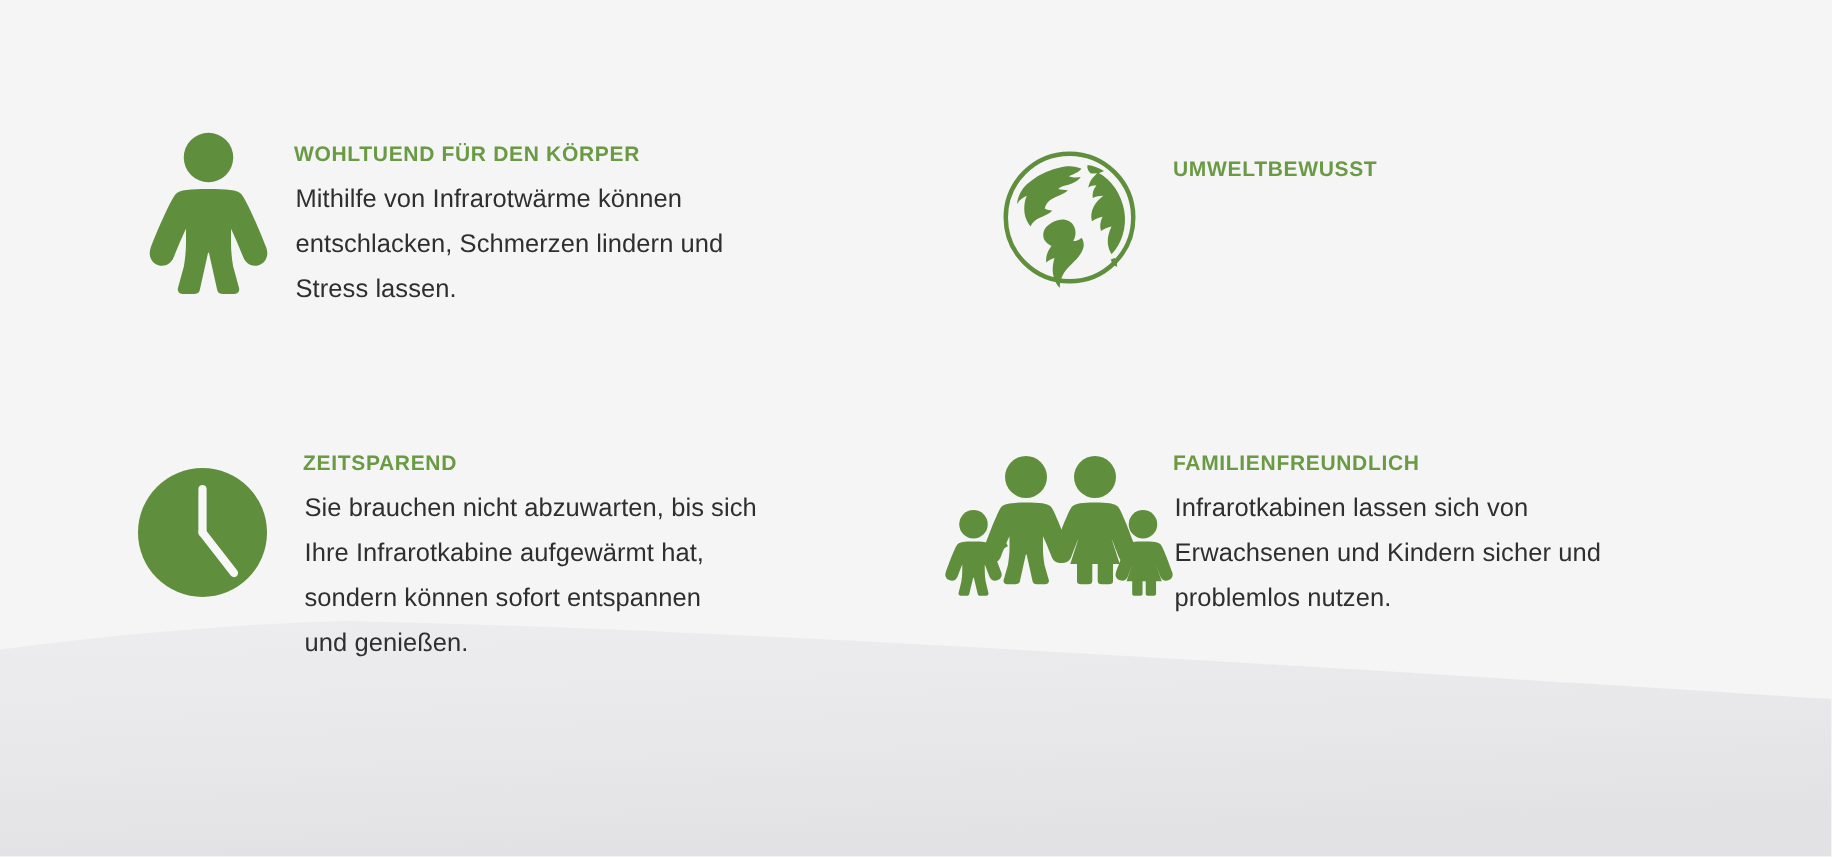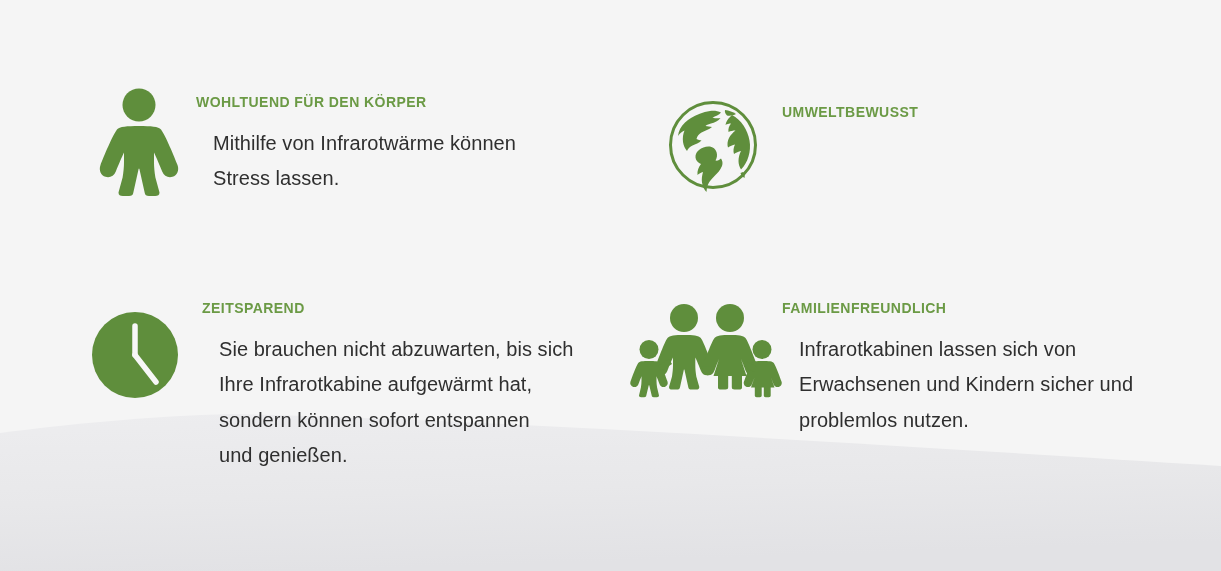--- a/index.html
+++ b/index.html
@@ -53,25 +53,25 @@
     font-size: 14px;
     font-weight: bold;
     letter-spacing: 0.45px;
     color: #6b9a45;
     line-height: 1;
     margin: 0 0 9px 0;
     white-space: nowrap;
   }
 
   .feature-body {
-    font-size: 20px;
+    font-size: 17px;
     font-weight: normal;
     color: #2f2f2f;
     line-height: 1.77;
-    margin: 17px;
+    margin: 1px;
     letter-spacing: 0.05px;
   }
 
   .feature-body span {
     display: block;
     white-space: nowrap;
   }
 
   
   #feature-body-care     { left: 94px;  top: 86px;  width: 520px; }
@@ -138,20 +138,21 @@
                    C83,89.5 85.5,84.5 83.5,79
                    C80.5,71 71,48.5 67,43.5
                    C64.5,40.5 57,40 45,40 Z"></path>
         </g>
       </svg>
     </div>
     <div class="feature-text">
       <h3 class="feature-title">WOHLTUEND FÜR DEN KÖRPER</h3>
       <p class="feature-body">
         <span>Mithilfe von Infrarotwärme können</span>
+        <span>entschlacken, Schmerzen lindern und</span>
         <span>Stress lassen.</span>
       </p>
     </div>
   </div>
 
   <div class="feature" id="feature-eco">
     <div class="feature-icon">
       <svg width="118" height="100" viewBox="0 0 118 100">
         <g transform="translate(9,5)">
           <circle cx="44" cy="44" r="42.5" fill="none" stroke="#5f8e3c" stroke-width="3"></circle>

